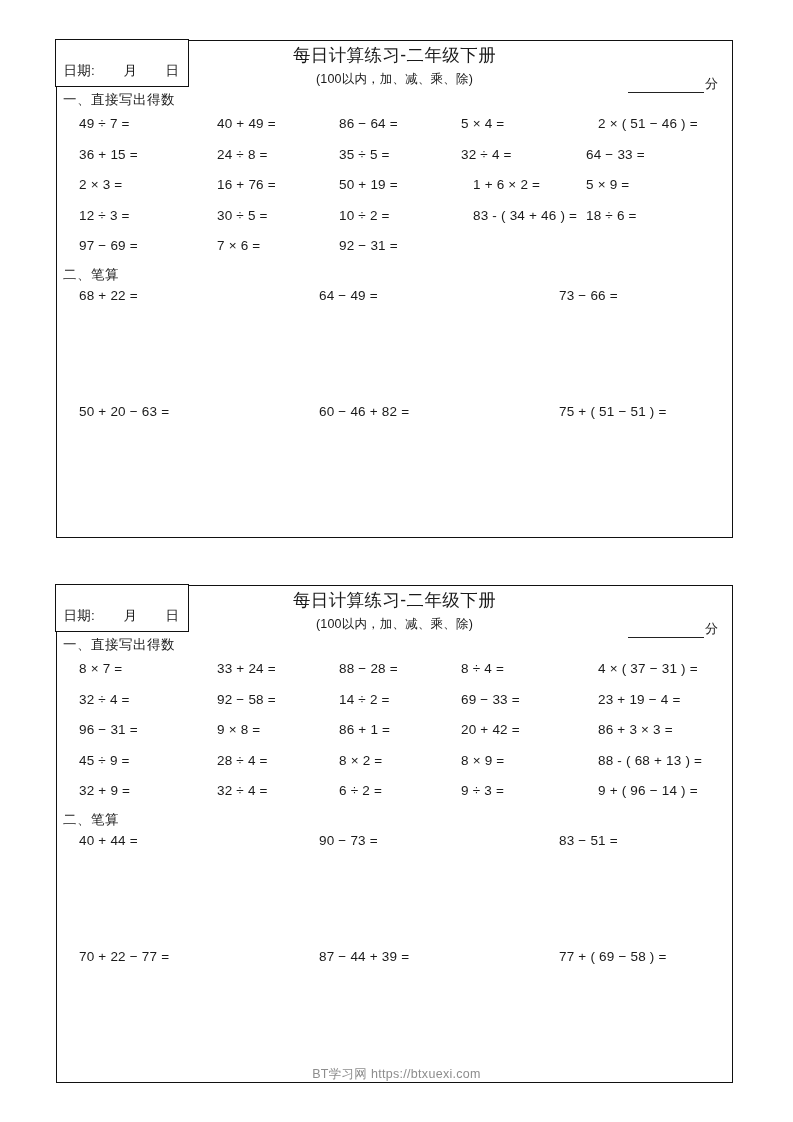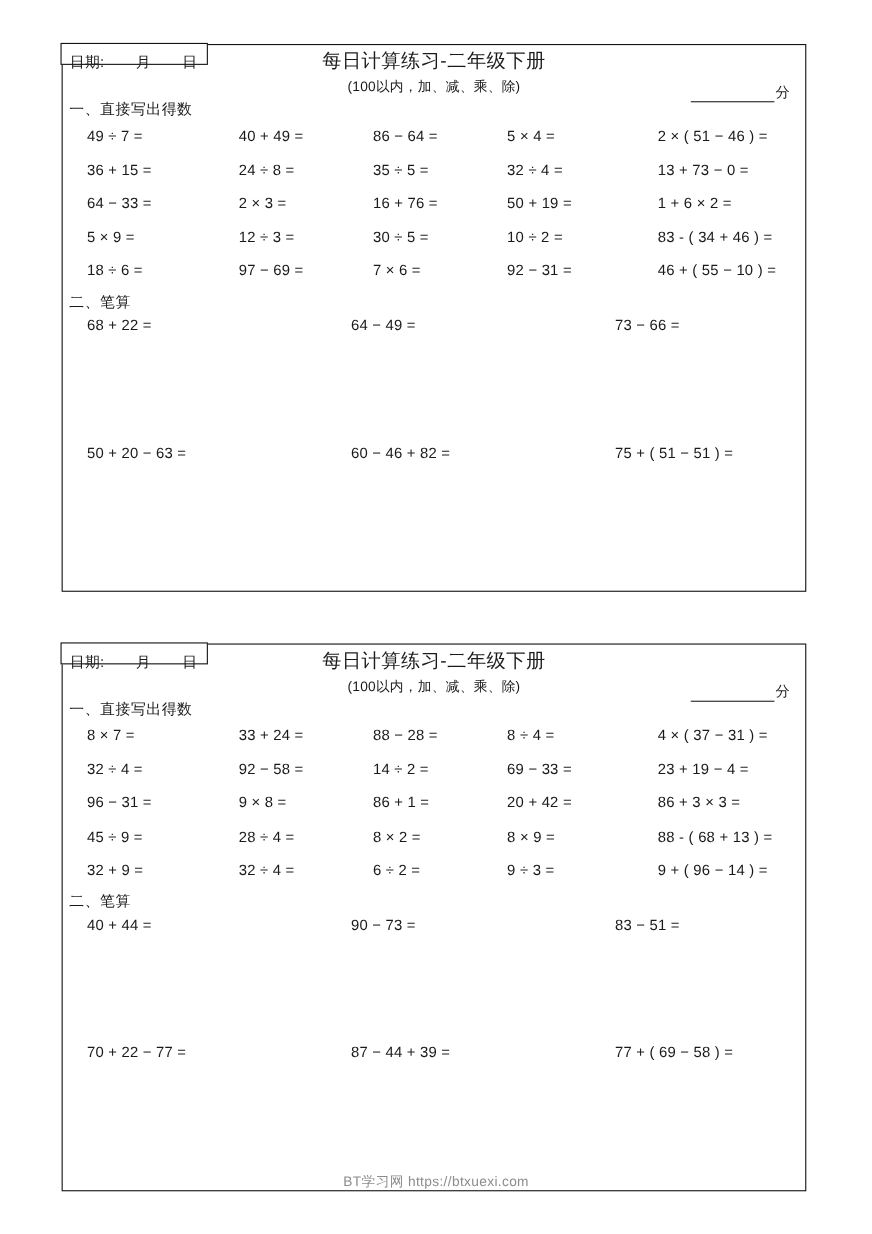--- a/index.html
+++ b/index.html
@@ -30,21 +30,21 @@
   
   .sheet-header {
     position: relative;
     height: 62px;
   }
   .date-box {
     position: absolute;
     left: -1.6px;
     top: -1.6px;
     width: 134px;
-    height: 20px;
+    height: 48px;
     border: 1.6px solid #111111;
     box-sizing: border-box;
     background: #ffffff;
     display: flex;
     align-items: center;
     justify-content: space-between;
     padding: 16px 9px 0 7px;
     font-size: 13.5px;
     letter-spacing: 0.3px;
     white-space: nowrap;
@@ -173,39 +173,37 @@
     <div class="oral-cell">49 ÷ 7  =</div>
     <div class="oral-cell">40 + 49 =</div>
     <div class="oral-cell">86 − 64 =</div>
     <div class="oral-cell">5  ×  4  =</div>
     <div class="oral-cell rt">2  × ( 51 − 46 ) =</div>
 
     <div class="oral-cell">36 + 15 =</div>
     <div class="oral-cell">24 ÷ 8  =</div>
     <div class="oral-cell">35 ÷ 5  =</div>
     <div class="oral-cell">32 ÷ 4  =</div>
-    <div class="oral-cell rt">13  + 73 −  0   =</div>
 
     <div class="oral-cell">64 − 33 =</div>
     <div class="oral-cell">2  ×  3  =</div>
     <div class="oral-cell">16 + 76 =</div>
     <div class="oral-cell">50 + 19 =</div>
     <div class="oral-cell rt">1   +   6  × 2   =</div>
 
     <div class="oral-cell">5  ×  9  =</div>
     <div class="oral-cell">12 ÷ 3  =</div>
     <div class="oral-cell">30 ÷ 5  =</div>
     <div class="oral-cell">10 ÷ 2  =</div>
     <div class="oral-cell rt">83 - ( 34 + 46 ) =</div>
 
     <div class="oral-cell">18 ÷ 6  =</div>
     <div class="oral-cell">97 − 69 =</div>
     <div class="oral-cell">7  ×  6  =</div>
     <div class="oral-cell">92 − 31 =</div>
-    <div class="oral-cell rt">46 + ( 55 − 10 ) =</div>
   </div>
 
   <div class="section-heading" style="margin-top:6px;">二、笔算</div>
 
   <div class="written-block">
     <div class="written-row row-a">
       <div class="written-cell">68 + 22 =</div>
       <div class="written-cell">64 − 49 =</div>
       <div class="written-cell">73  −  66 =</div>
     </div>

